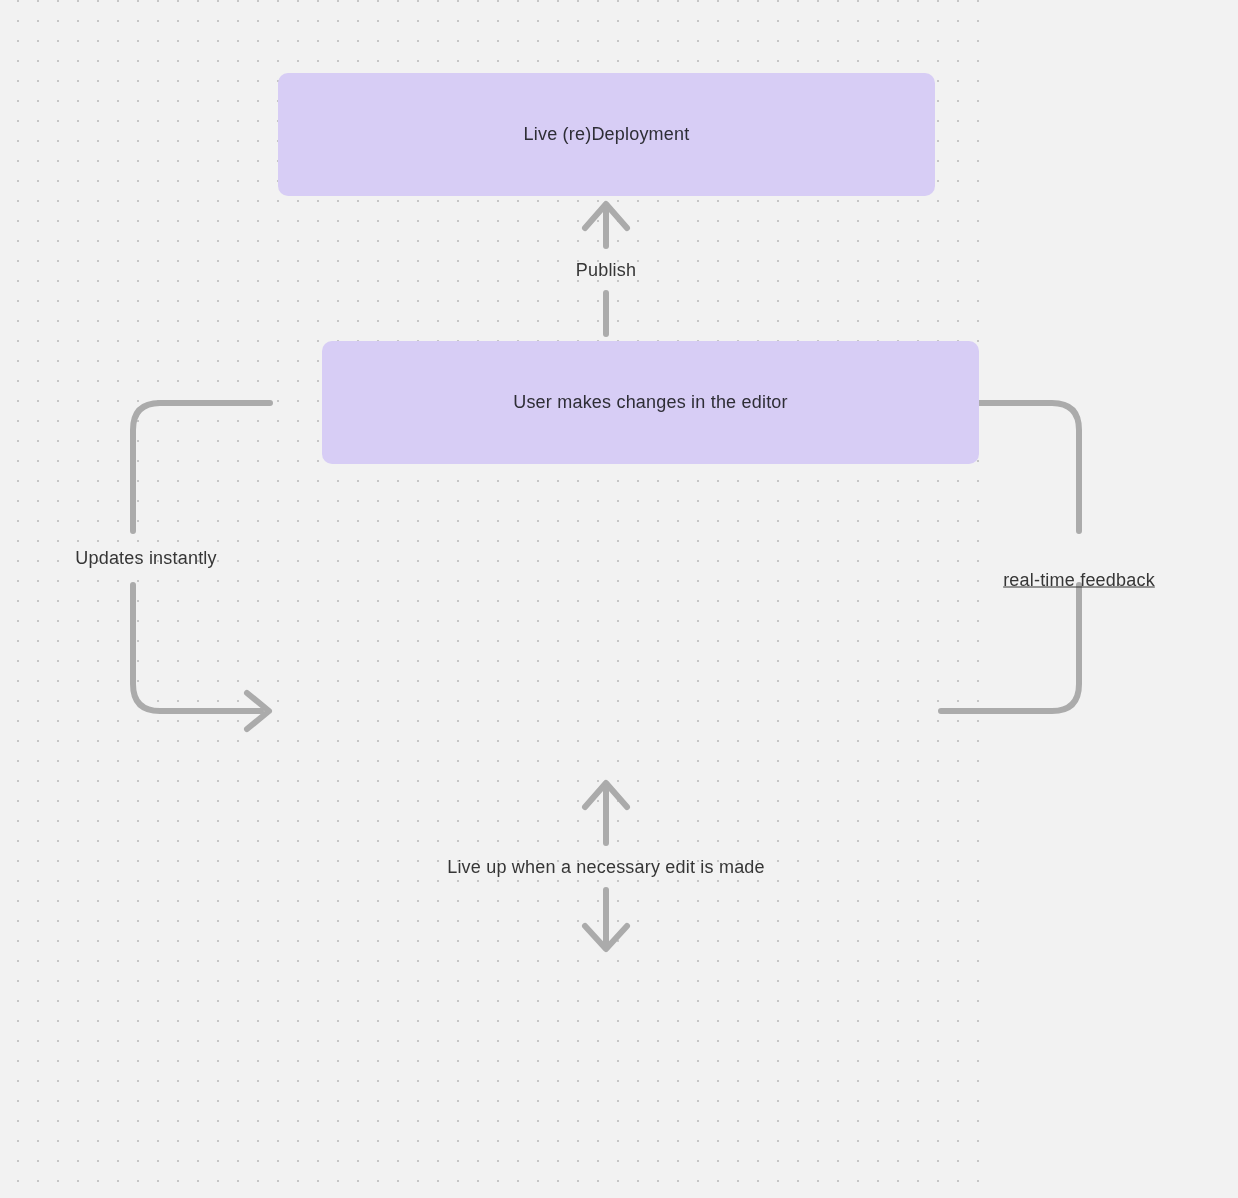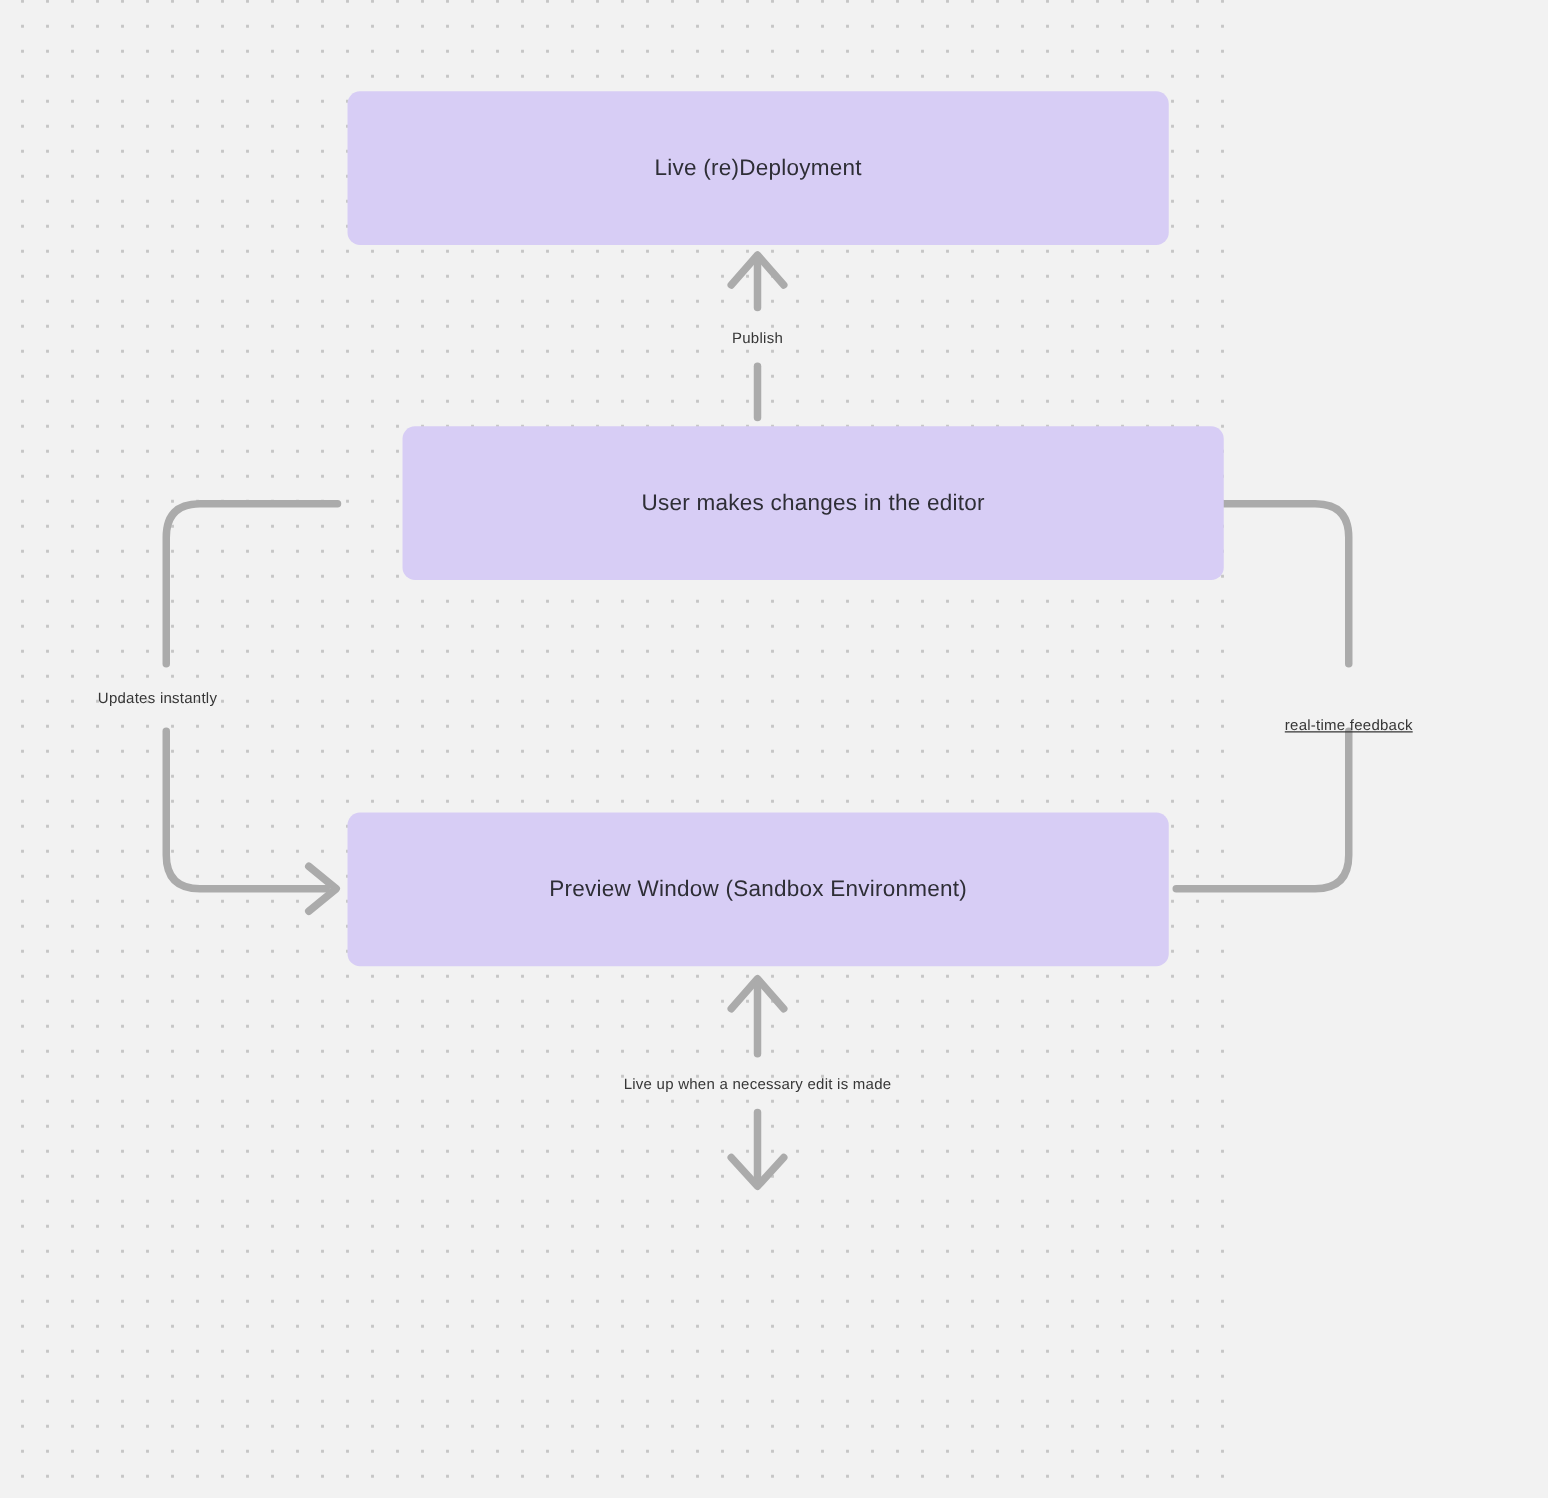--- a/index.html
+++ b/index.html
@@ -53,27 +53,27 @@
   svg.edges path {
     fill: none;
     stroke: var(--arrow-color);
     stroke-width: 6;
     stroke-linecap: round;
     stroke-linejoin: round;
   }
   .edge-label {
     position: absolute;
     transform: translate(-50%, -50%);
-    font-size: 12px;
+    font-size: 18px;
     letter-spacing: 0.2px;
     color: var(--label-text);
     white-space: nowrap;
   }
   #label-publish   { left: 606px;  top: 270px; }
-  #label-updates   { left: 126px;  top: 558px; text-align: center; }
+  #label-updates   { left: 146px;  top: 558px; text-align: center; }
   #label-feedback  { left: 1079px; top: 580px; text-decoration: underline; }
   #label-spunup    { left: 606px;  top: 867px; }
 </style>
 </head>
 <body>
 
 <div class="canvas">
 
   <svg class="edges" viewBox="0 0 1238 1198" xmlns="http://www.w3.org/2000/svg">
 
@@ -104,23 +104,20 @@
   </svg>
 
   <div class="node" id="node-live">
     <span>Live (re)Deployment</span>
   </div>
 
   <div class="node" id="node-editor">
     <span>User makes changes in the editor</span>
   </div>
 
-  <div class="node" id="node-preview">
-    <span>Preview Window (Sandbox Environment)</span>
-  </div>
 
 
   <div class="edge-label" id="label-publish">Publish</div>
   <div class="edge-label" id="label-updates">Updates instantly</div>
   <div class="edge-label" id="label-feedback">real-time feedback</div>
   <div class="edge-label" id="label-spunup">Live up when a necessary edit is made</div>
 
 </div>
 
 </body></html>

